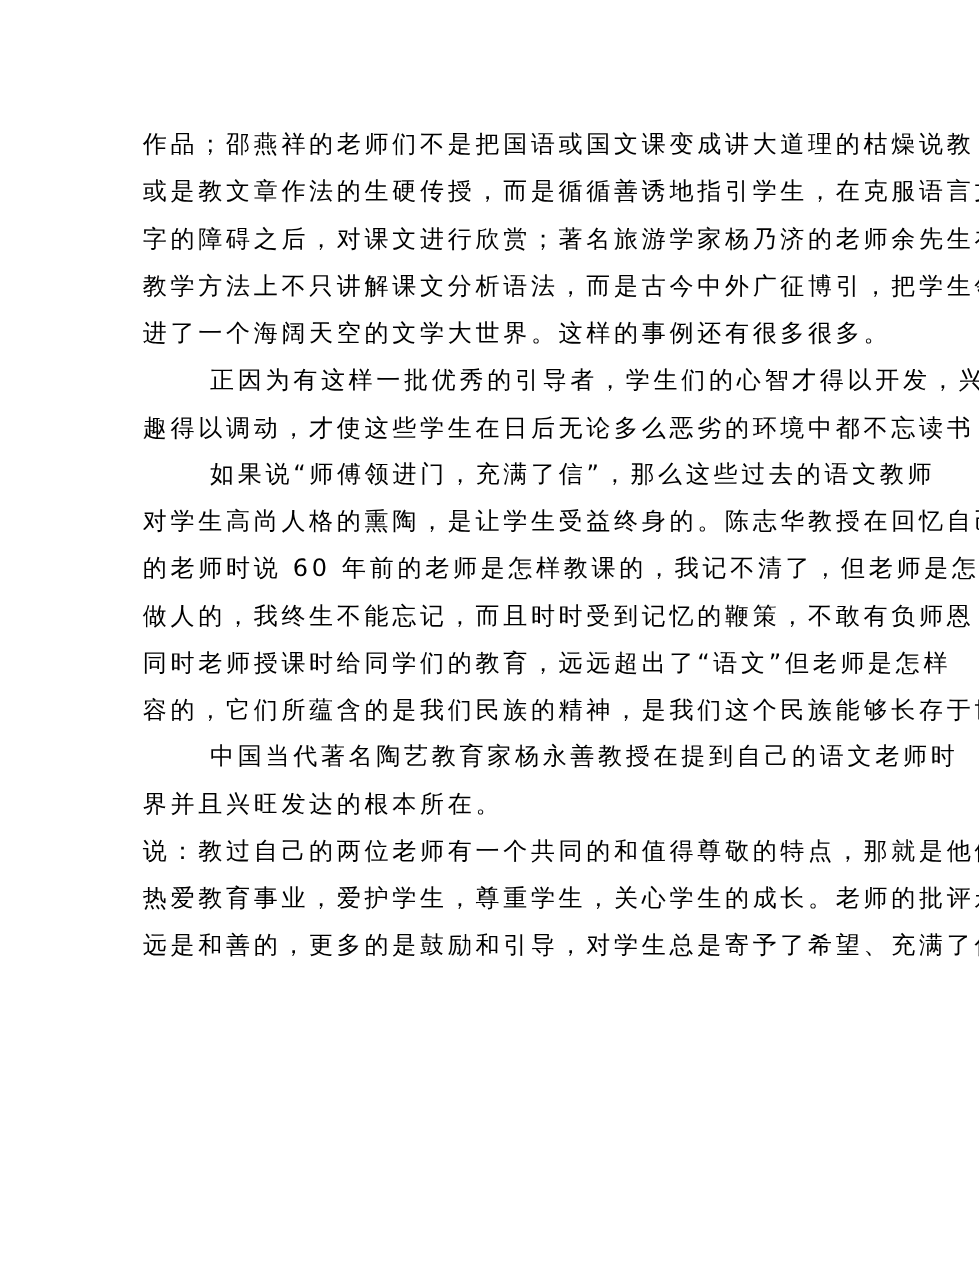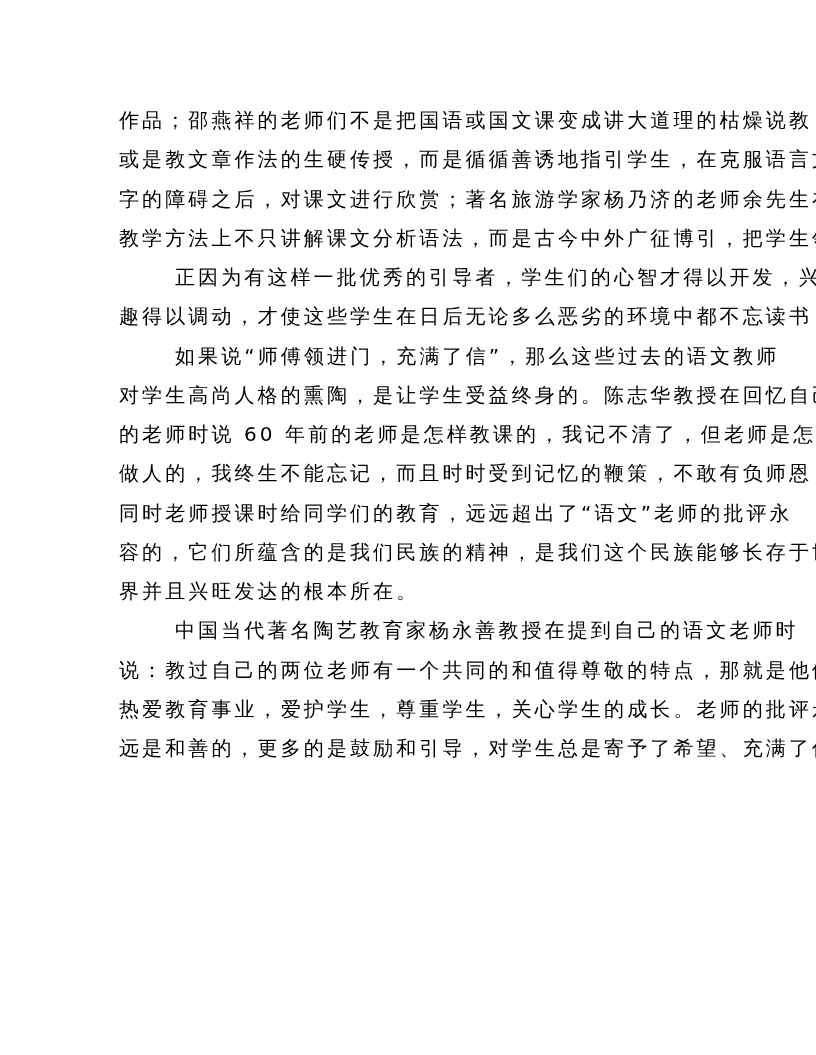--- a/index.html
+++ b/index.html
@@ -33,26 +33,27 @@
   }
 </style>
 </head>
 <body>
 
 <div class="page">
   <div class="line">作品；邵燕祥的老师们不是把国语或国文课变成讲大道理的枯燥说教，</div>
   <div class="line">或是教文章作法的生硬传授，而是循循善诱地指引学生，在克服语言文</div>
   <div class="line">字的障碍之后，对课文进行欣赏；著名旅游学家杨乃济的老师余先生在</div>
   <div class="line">教学方法上不只讲解课文分析语法，而是古今中外广征博引，把学生领</div>
+  <div class="line">进了一个海阔天空的文学大世界。这样的事例还有很多很多。</div>
   <div class="line indent">正因为有这样一批优秀的引导者，学生们的心智才得以开发，兴</div>
   <div class="line">趣得以调动，才使这些学生在日后无论多么恶劣的环境中都不忘读书，</div>
   <div class="line indent">如果说“师傅领进门，充满了信”，那么这些过去的语文教师</div>
   <div class="line">对学生高尚人格的熏陶，是让学生受益终身的。陈志华教授在回忆自己</div>
   <div class="line">的老师时说 60 年前的老师是怎样教课的，我记不清了，但老师是怎样</div>
   <div class="line">做人的，我终生不能忘记，而且时时受到记忆的鞭策，不敢有负师恩，</div>
-  <div class="line">同时老师授课时给同学们的教育，远远超出了“语文”老师的批评永</div>
+  <div class="line">同时老师授课时给同学们的教育，远远超出了“语文”但老师是怎样</div>
   <div class="line">容的，它们所蕴含的是我们民族的精神，是我们这个民族能够长存于世</div>
+  <div class="line indent">中国当代著名陶艺教育家杨永善教授在提到自己的语文老师时</div>
   <div class="line">界并且兴旺发达的根本所在。</div>
-  <div class="line indent">中国当代著名陶艺教育家杨永善教授在提到自己的语文老师时</div>
   <div class="line">说：教过自己的两位老师有一个共同的和值得尊敬的特点，那就是他们</div>
   <div class="line">热爱教育事业，爱护学生，尊重学生，关心学生的成长。老师的批评永</div>
   <div class="line">远是和善的，更多的是鼓励和引导，对学生总是寄予了希望、充满了信</div>
 </div>
 
 </body></html>

